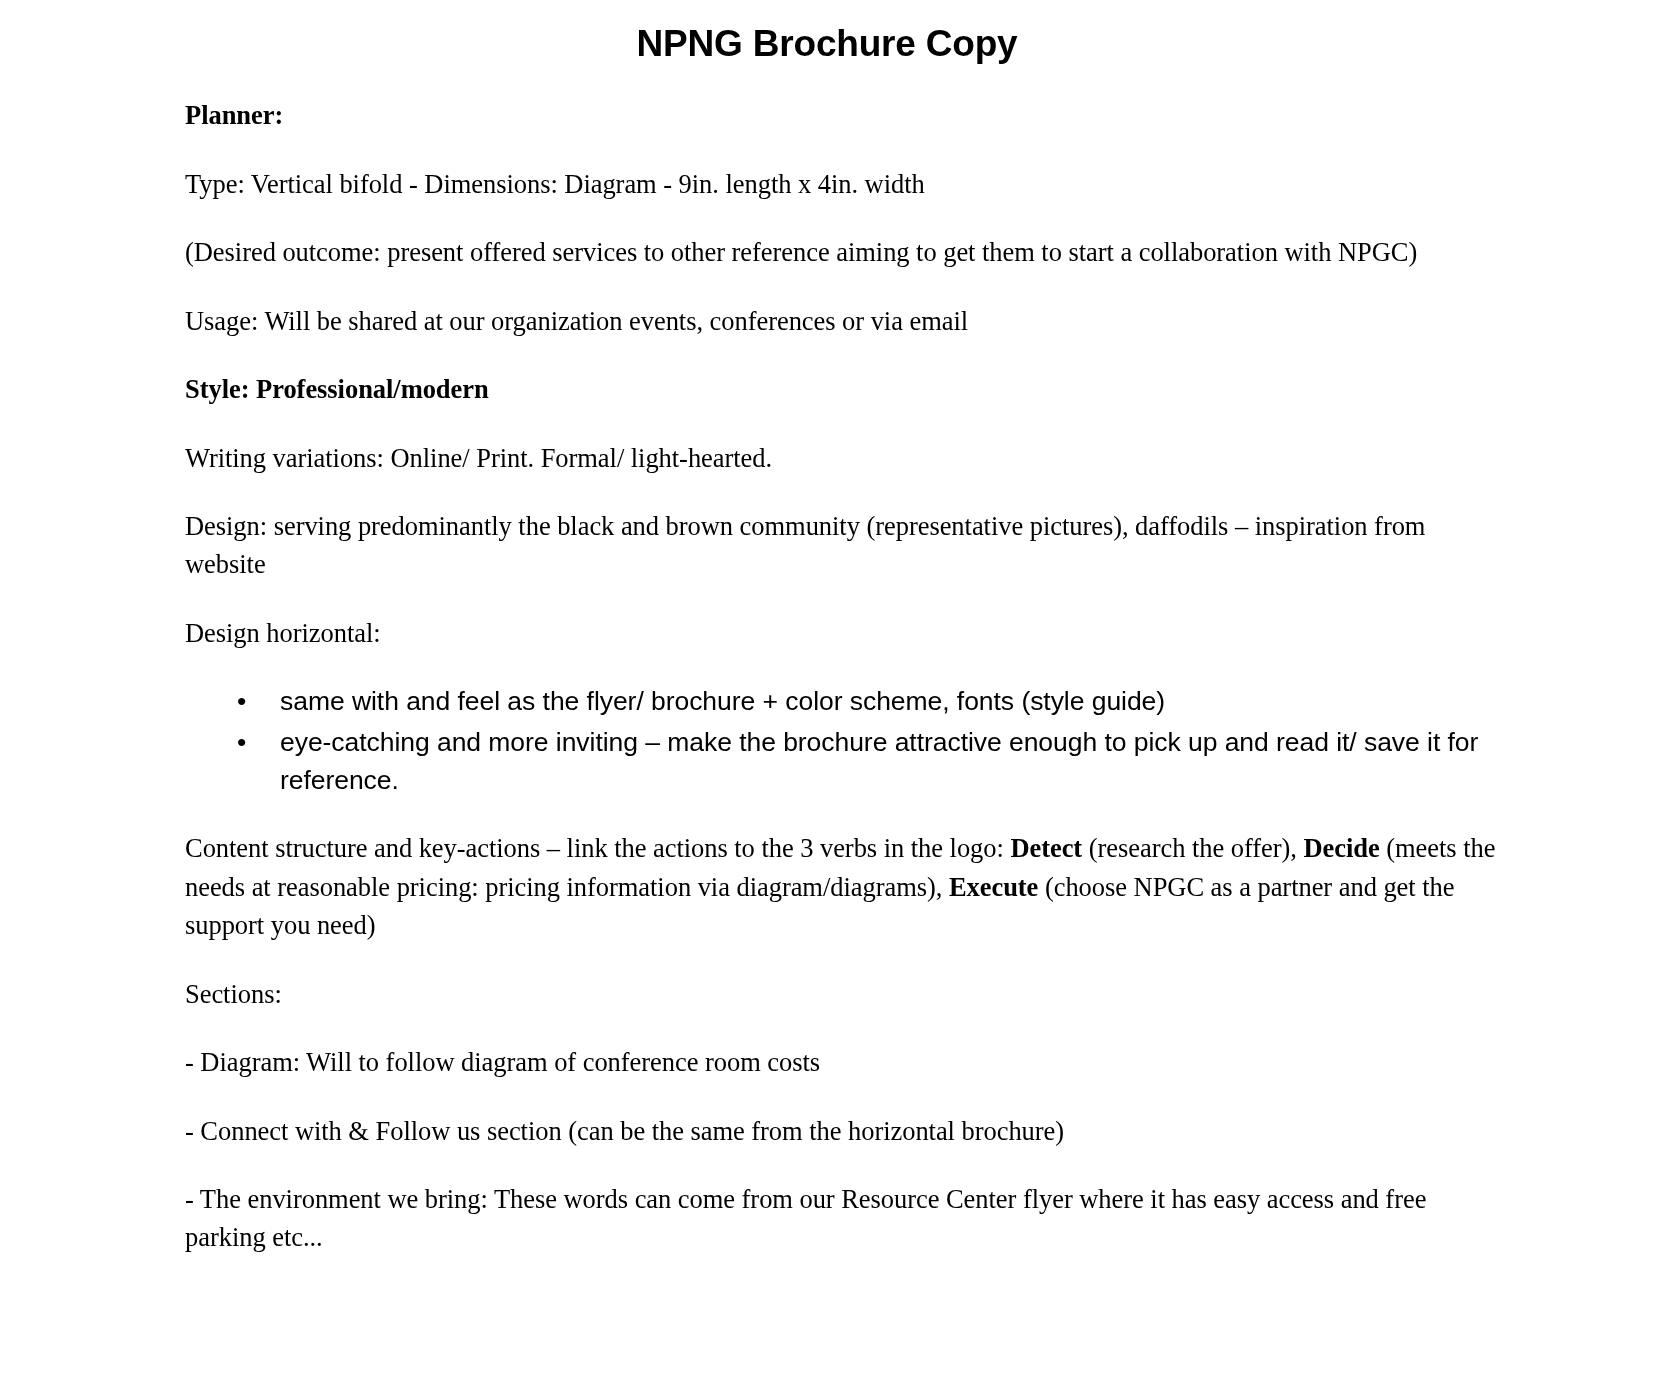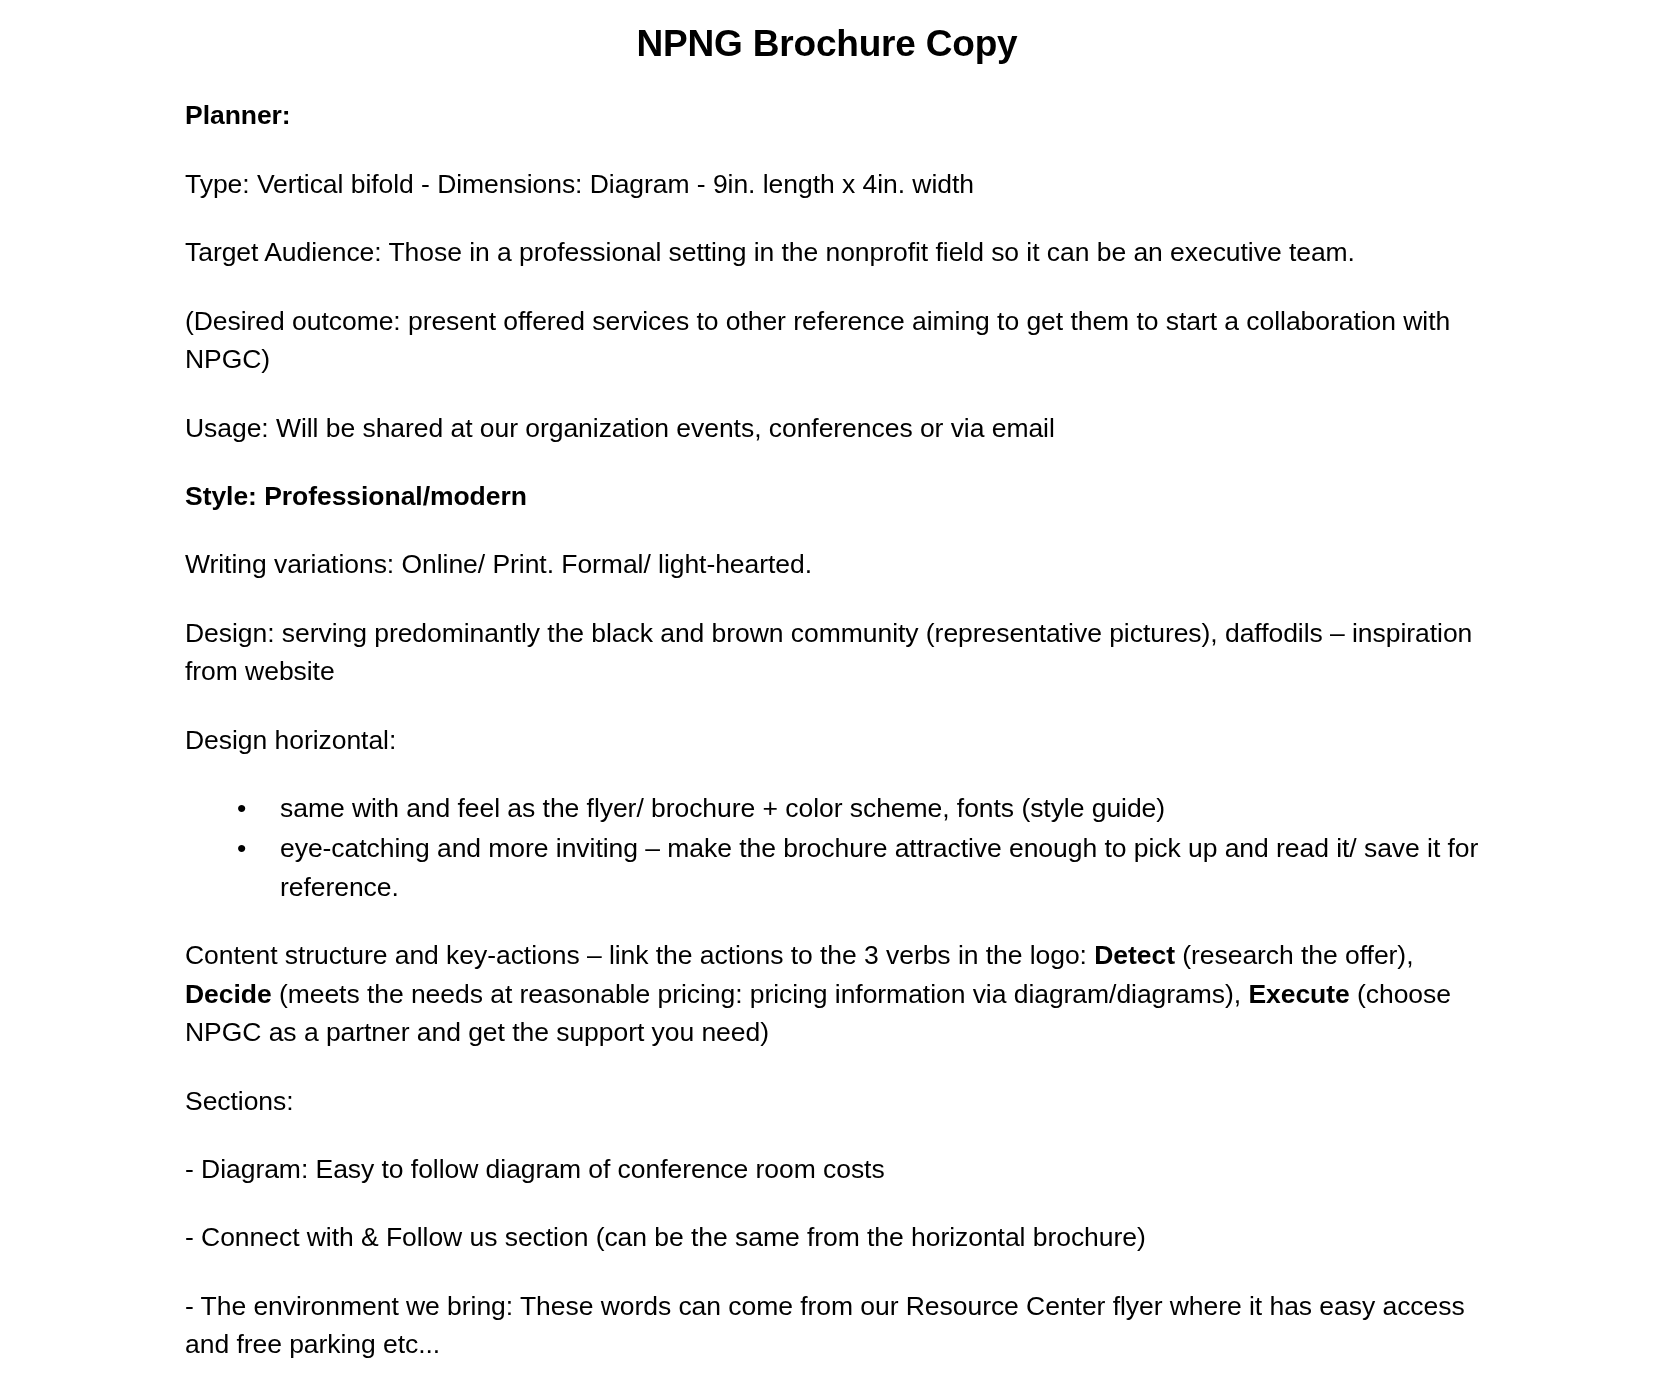--- a/index.html
+++ b/index.html
@@ -35,20 +35,21 @@
   .body-wrap {
     margin-top: 30px;
     padding-left: 185px;
     padding-right: 150px;
   }
   p.para {
     font-size: 26.5px;
     line-height: 1.45;
     margin: 16px 0 30px 0;
     letter-spacing: -0.05px;
+    font-family: Liberation Serif, serif;
   }
   p.para.bold {
     font-weight: bold;
   }
   .bullets {
     margin: 0 0 30px 0;
     padding: 0;
     list-style: none;
   }
   .bullets li {
@@ -72,21 +73,20 @@
 <body>
 
 <div class="page">
 
   <h1 class="doc-title">NPNG Brochure Copy</h1>
 
   <div class="body-wrap">
 
     <p class="para bold">Planner:</p>
     <p class="para">Type: Vertical bifold - Dimensions: Diagram - 9in. length x 4in. width</p>
-    <p class="para">Target Audience: Those in a professional setting in the nonprofit field so it can be an executive team.</p>
     <p class="para">(Desired outcome: present offered services to other reference aiming to get them to start a collaboration with NPGC)</p>
     <p class="para">Usage: Will be shared at our organization events, conferences or via email</p>
     <p class="para bold">Style: Professional/modern</p>
     <p class="para">Writing variations: Online/ Print. Formal/ light-hearted.</p>
     <p class="para">Design: serving predominantly the black and brown community (representative pictures), daffodils – inspiration from website</p>
     <p class="para">Design horizontal:</p>
 
     <ul class="bullets">
       <li>
         <span class="bullet-dot">•</span>
@@ -94,18 +94,18 @@
       </li>
       <li>
         <span class="bullet-dot">•</span>
         <span>eye-catching and more inviting – make the brochure attractive enough to pick up and read it/ save it for reference.</span>
       </li>
     </ul>
 
     <p class="para"><span>Content structure and key-actions – link the actions to the 3 verbs in the logo: </span><b class="inline-bold">Detect</b><span> (research the offer), </span><b class="inline-bold">Decide</b><span> (meets the needs at reasonable pricing: pricing information via diagram/diagrams), </span><b class="inline-bold">Execute</b><span> (choose NPGC as a partner and get the support you need)</span></p>
 
     <p class="para">Sections:</p>
-    <p class="para">- Diagram: Easy to follow diagram of conference room costs</p>
+    <p class="para">- Diagram: Will to follow diagram of conference room costs</p>
     <p class="para">- Connect with &amp; Follow us section (can be the same from the horizontal brochure)</p>
     <p class="para">- The environment we bring: These words can come from our Resource Center flyer where it has easy access and free parking etc...</p>
 
   </div>
 </div>
 
 </body></html>

